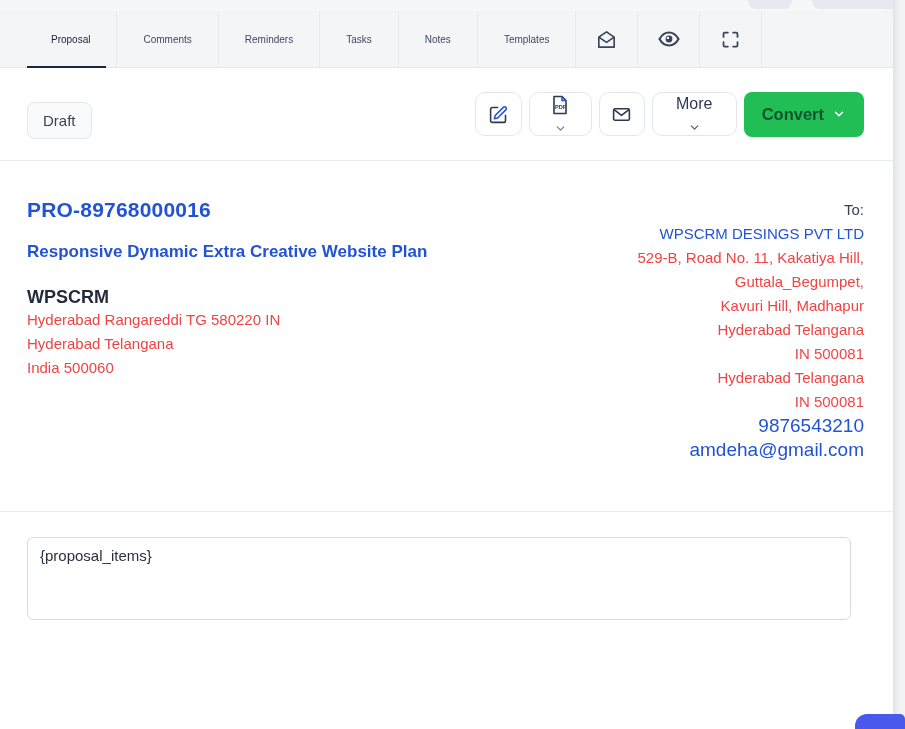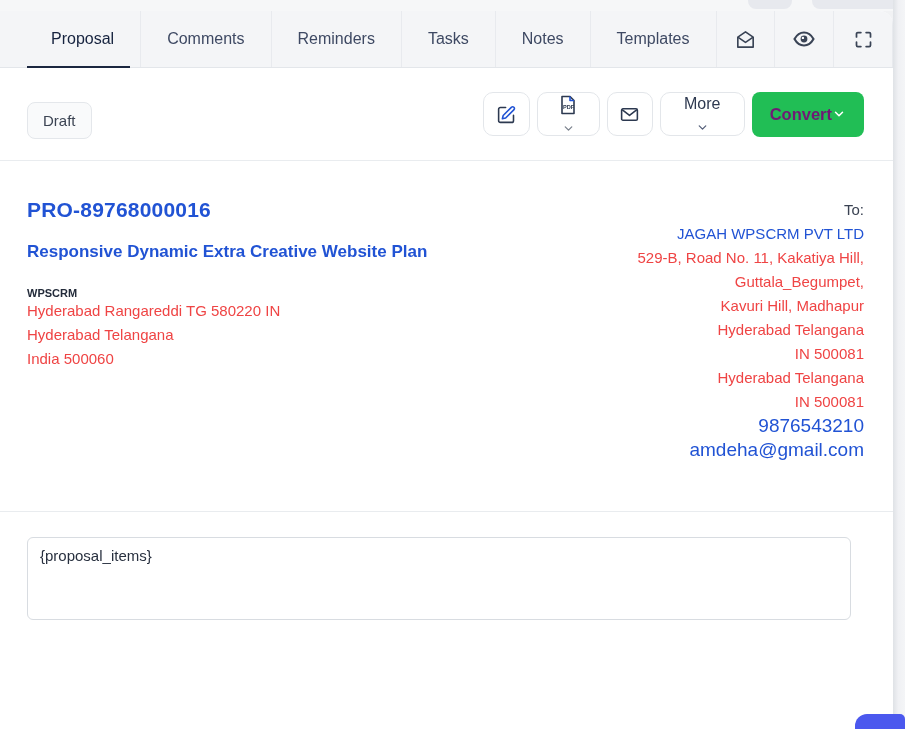--- a/index.html
+++ b/index.html
@@ -18,48 +18,48 @@
     background:linear-gradient(to right,#dfe2e6 0,#f0f1f4 45%,#f4f5f7 100%); }
 
   
   .card { position:absolute; top:11px; left:0; width:893px; height:718px;
     background:#ffffff; border-top-right-radius:14px; overflow:hidden; }
 
   
   .tabbar { display:flex; align-items:stretch; height:57px; background:#f4f5f7;
     border-bottom:1px solid #e3e6ea; padding-left:25px; }
   .tab { position:relative; display:flex; align-items:center; padding:0 26px;
-    font-size:16px; color:#3e4963; border-right:1px solid #e8eaee; cursor:pointer; white-space:nowrap;text-align:right; }
+    font-size:10px; color:#3e4963; border-right:1px solid #e8eaee; cursor:pointer; white-space:nowrap;text-align:right; }
   .tab.active { color:#16233f; font-weight:500; }
   .tab.active::after { content:""; position:absolute; left:2px; right:10px; bottom:-1px;
     height:2px; background:#1b2740; }
   .tab-icon { display:flex; align-items:center; justify-content:center; width:62px;
     border-right:1px solid #e8eaee; cursor:pointer; color:#3a4456; }
 
   
   .status-row { display:flex; justify-content:space-between; align-items:center;
     height:93px; padding:0 29px 0 27px; border-bottom:1px solid #e9ecef; }
   .badge { display:inline-block; padding:9px 15px; background:#f9fafb;
     border:1px solid #e4e7eb; border-radius:8px; font-size:15px; color:#3c4453;margin-top:13px; }
   .actions { display:flex; align-items:center; gap:7px; }
   .btn { display:flex; align-items:center; justify-content:center; gap:8px; height:44px;
     background:#fff; border:1px solid #e3e6ea; border-radius:10px; padding:0 14px;
     font-size:16px; color:#2e3950; cursor:pointer;flex-direction:column; }
-  .btn-convert { background:#21be55; border:none; border-radius:8px; color:#701a75;
+  .btn-convert { background:#21be55; border:none; border-radius:8px; color:#14532d;
     font-weight:700; font-size:16.5px; padding:0 18px; height:45px; display:flex;
-    align-items:center; gap:0; cursor:pointer; }
+    align-items:center; gap:8px; cursor:pointer; }
 
   
   .main { display:flex; justify-content:space-between; padding:37px 29px 0 27px;
     height:351px; border-bottom:1px solid #e9ecef; }
   .from-col { width:440px; }
   .pro-number { color:#2153d4; font-size:21px; font-weight:700; letter-spacing:.2px; }
   .pro-title { color:#2153d4; font-size:17px; font-weight:600; line-height:21px;
     margin-top:19px; width:420px; }
-  .from-name { color:#232b3a; font-size:11px; font-weight:700; margin-top:25px; }
+  .from-name { color:#232b3a; font-size:18px; font-weight:700; margin-top:25px; }
   .addr-line { color:#ef4444; font-size:15px; line-height:24px; }
   .from-col .addr-line:first-of-type { margin-top:8px; }
   .to-col { text-align:right; line-height:24px; }
   .to-label { color:#3a4252; font-size:15px; }
   .to-name { color:#2153d4; font-size:15px; font-weight:500; }
   .link-text { color:#2153d4; font-size:19px; }
 
   
   .merge-row { height:85px; display:flex; justify-content:flex-end; align-items:center;
     padding-right:29px; border-bottom:1px solid #e9ecef; }
@@ -190,21 +190,21 @@
         <div class="pro-number">PRO-89768000016</div>
         <div class="pro-title">Responsive Dynamic Extra Creative Website Plan</div>
         <div class="from-name">WPSCRM</div>
         <div class="addr-line">Hyderabad Rangareddi TG 580220 IN</div>
         <div class="addr-line">Hyderabad Telangana</div>
         <div class="addr-line">India 500060</div>
       </div>
 
       <div class="to-col">
         <div class="to-label">To:</div>
-        <div class="to-name">JAGAH WPSCRM PVT LTD</div>
+        <div class="to-name">WPSCRM DESINGS PVT LTD</div>
         <div class="addr-line">529-B, Road No. 11, Kakatiya Hill,</div>
         <div class="addr-line">Guttala_Begumpet,</div>
         <div class="addr-line">Kavuri Hill, Madhapur</div>
         <div class="addr-line">Hyderabad Telangana</div>
         <div class="addr-line">IN 500081</div>
         <div class="addr-line">Hyderabad Telangana</div>
         <div class="addr-line">IN 500081</div>
         <div class="link-text">9876543210</div>
         <div class="link-text">amdeha@gmail.com</div>
       </div>

